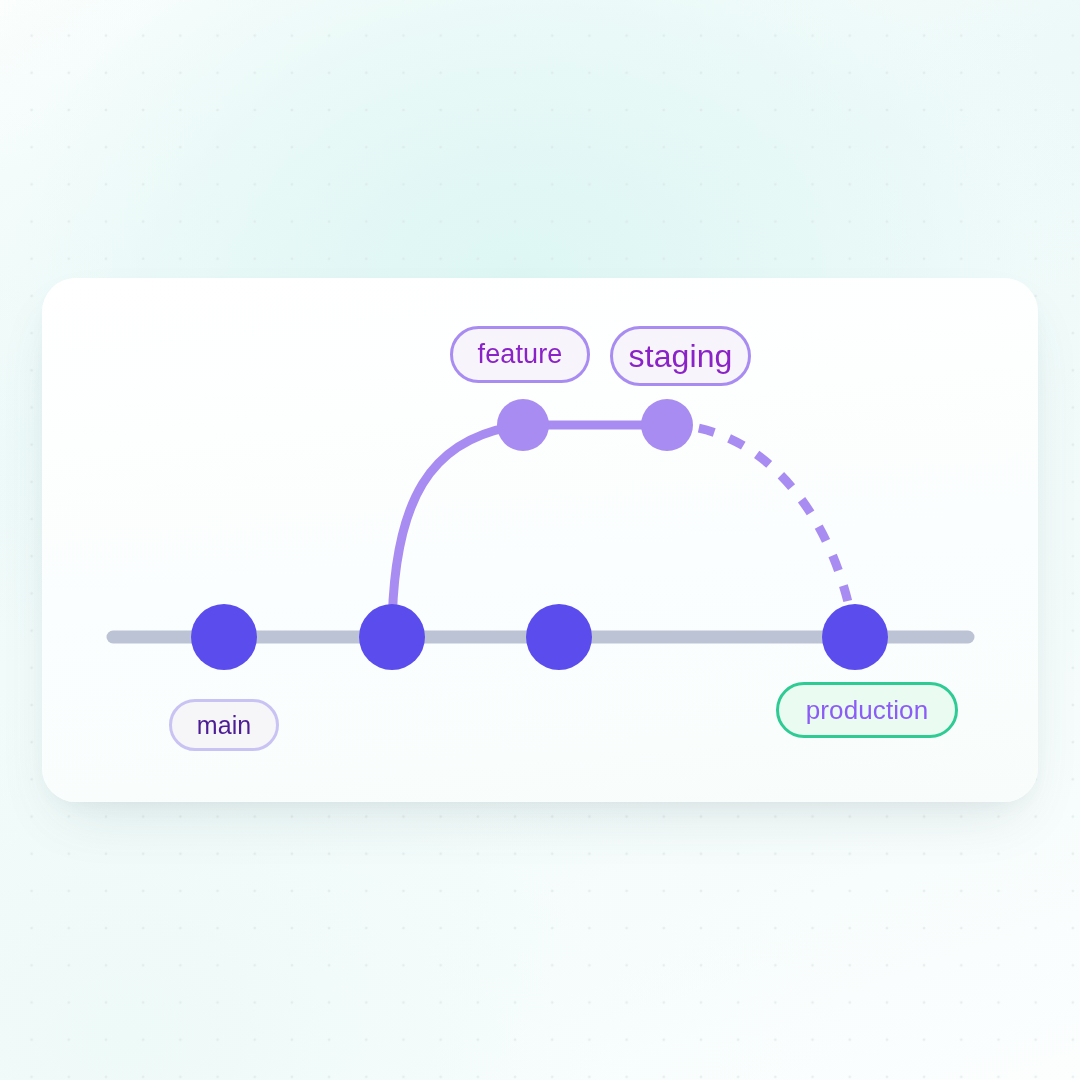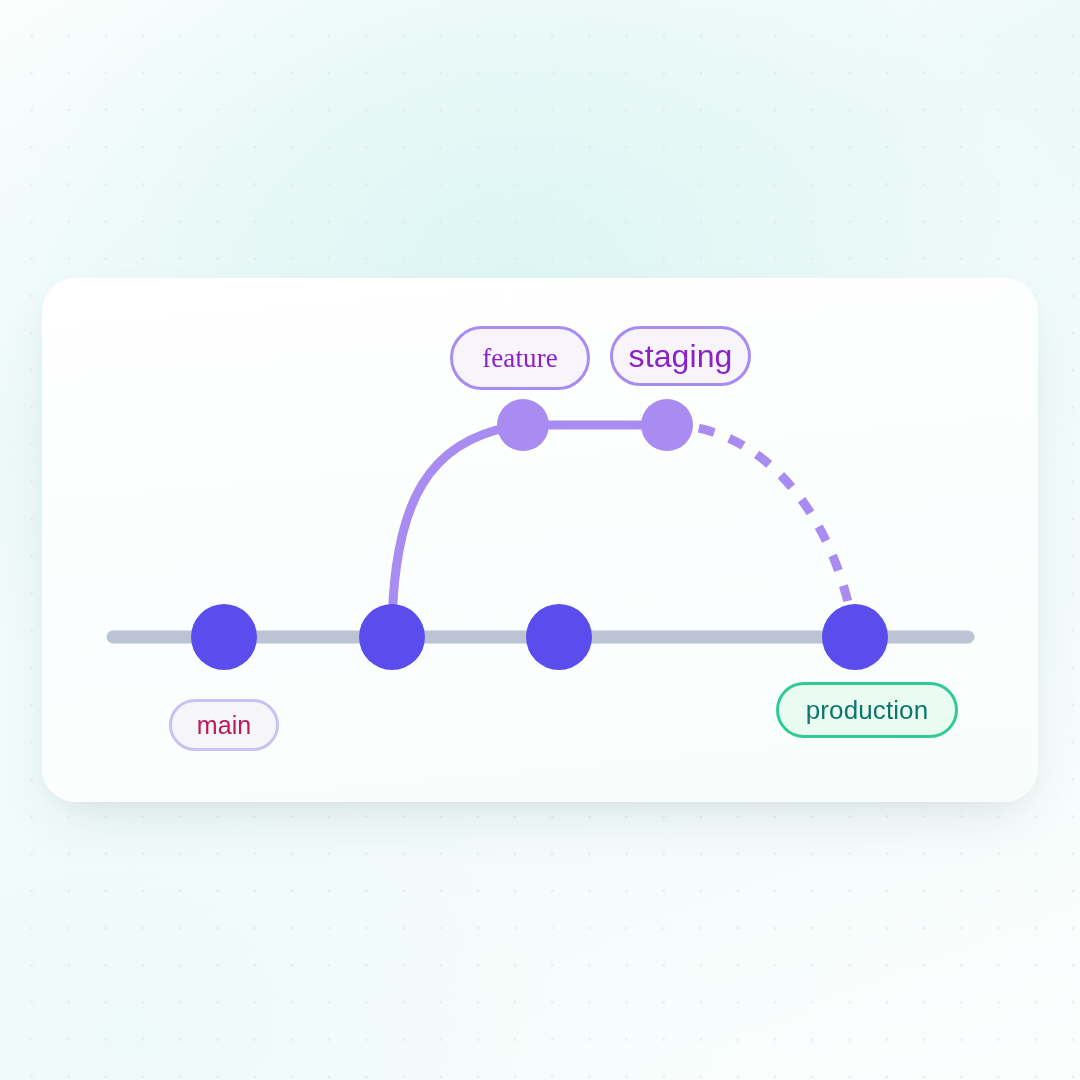--- a/index.html
+++ b/index.html
@@ -92,25 +92,24 @@
   }
   .pill-label {
     display: block;
     line-height: 1;
   }
 
   .pill-feature {
     left: 450px;
     top: 326px;
     width: 140px;
-    height: 64px;
+    height: 57px;
     border-color: #a88cf2;
     background: #f7f5fb;
     font-size: 27px;
-    font-family: Liberation Serif, serif;
   }
   .pill-feature .pill-label { color: #8a22c8; }
 
   .pill-staging {
     left: 610px;
     top: 326px;
     width: 141px;
     height: 60px;
     border-color: #a88cf2;
     background: #f7f5fb;
@@ -120,32 +119,32 @@
 
   .pill-main {
     left: 169px;
     top: 699px;
     width: 110px;
     height: 52px;
     border-color: #c9c3f4;
     background: #f6f6f8;
     font-size: 25px;
   }
-  .pill-main .pill-label { color: #be185d; }
+  .pill-main .pill-label { color: #4c1d95; }
 
   .pill-production {
     left: 776px;
     top: 682px;
     width: 182px;
     height: 56px;
     border-color: #2ecb94;
     background: #eafbf2;
     font-size: 26px;
   }
-  .pill-production .pill-label { color: #0f766e; }
+  .pill-production .pill-label { color: #8b5cf6; }
 </style>
 </head>
 <body>
 
 <div id="stage">
 
   <div class="bg-base"></div>
   <div class="bg-glow"></div>
   <div class="bg-dots"></div>
 

